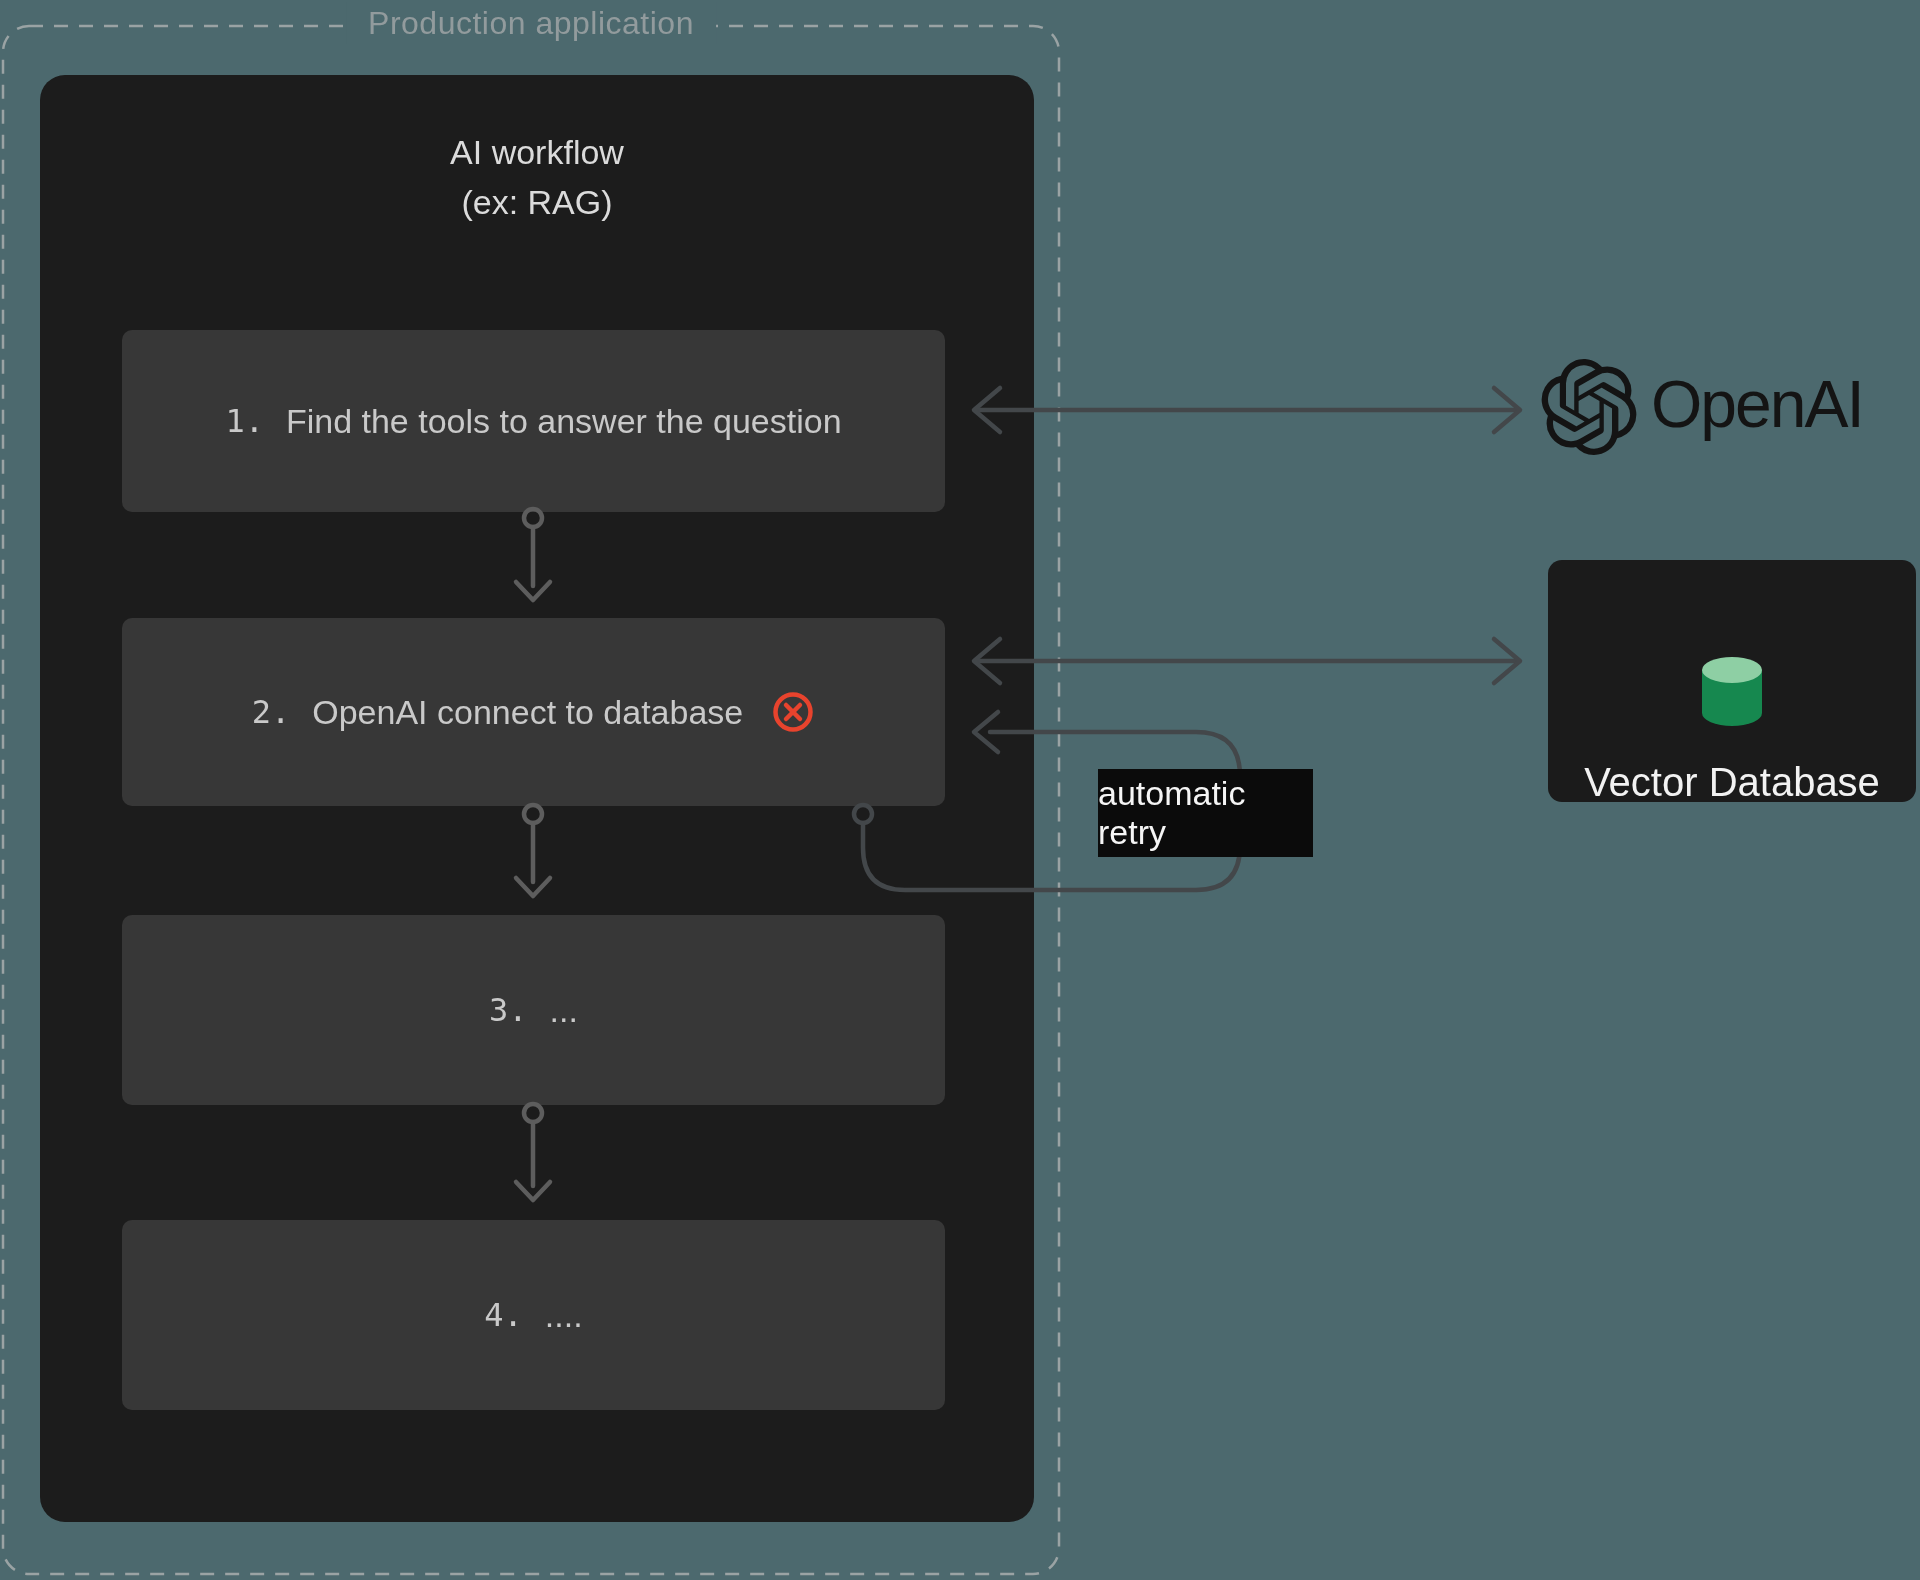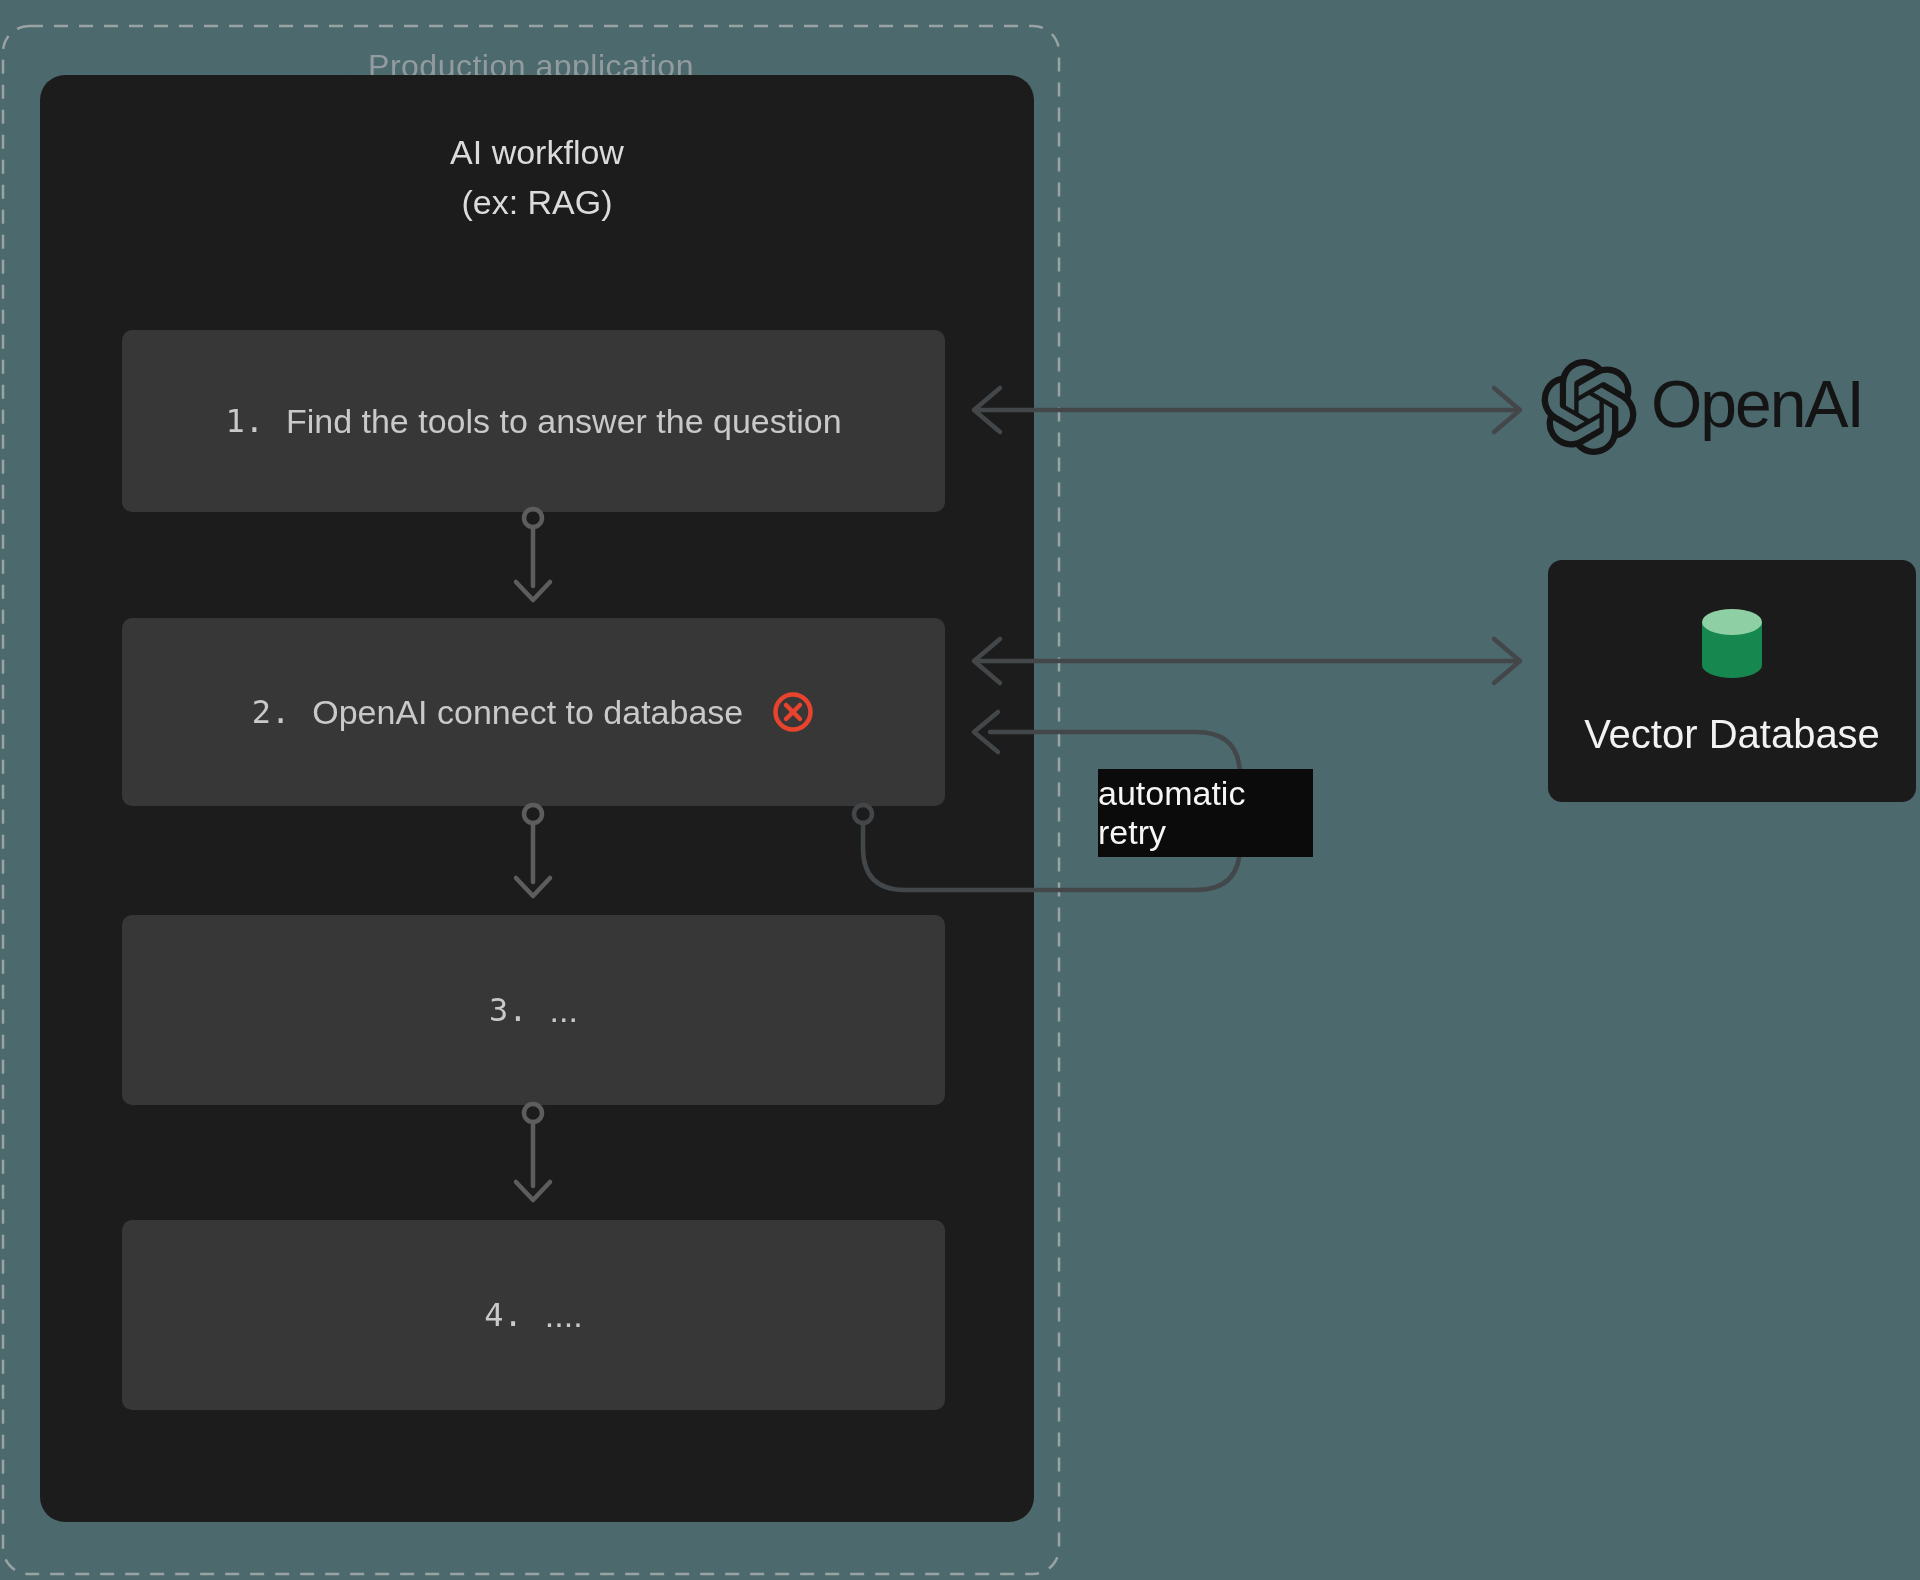--- a/index.html
+++ b/index.html
@@ -11,21 +11,21 @@
   }
   .abs{position:absolute;}
   svg{display:block;}
 
   
   #container-title{
     position:absolute;left:531px;top:2px;transform:translateX(-50%);
     background:var(--bg,#4C696E);
     color:var(--container-title,#929B9D);
     font-size:32px;letter-spacing:.5px;
-    padding:0 22px;white-space:nowrap;line-height:42px;margin-top:43px;
+    padding:0 22px;white-space:nowrap;line-height:42px;
   }
 
   
   #workflow-panel{
     left:40px;top:75px;width:994px;height:1447px;
     background:var(--panel,#1C1C1C);
     border-radius:25px;
   }
   #workflow-title{
     position:absolute;left:0;top:52px;width:100%;
@@ -53,21 +53,21 @@
   }
   #openai-wordmark{
     color:var(--openai,#141414);
     font-size:66px;font-weight:400;letter-spacing:-2px;
     line-height:1;padding-bottom:6px;
   }
   #vdb-card{
     left:1548px;top:560px;width:368px;height:242px;
     background:var(--vdb-bg,#1B1B1B);
     border-radius:14px;
-    display:flex;flex-direction:column;align-items:center;justify-content:center;gap:34px;
+    display:flex;flex-direction:column;align-items:center;justify-content:flex-end;gap:34px;
   }
   #vdb-label{
     color:var(--vdb-text,#F2F2F2);
     font-size:40px;line-height:1;
   }
 
   
   #retry-label{
     left:1098px;top:769px;width:215px;height:88px;
     background:var(--retry-bg,#0B0B0B);

